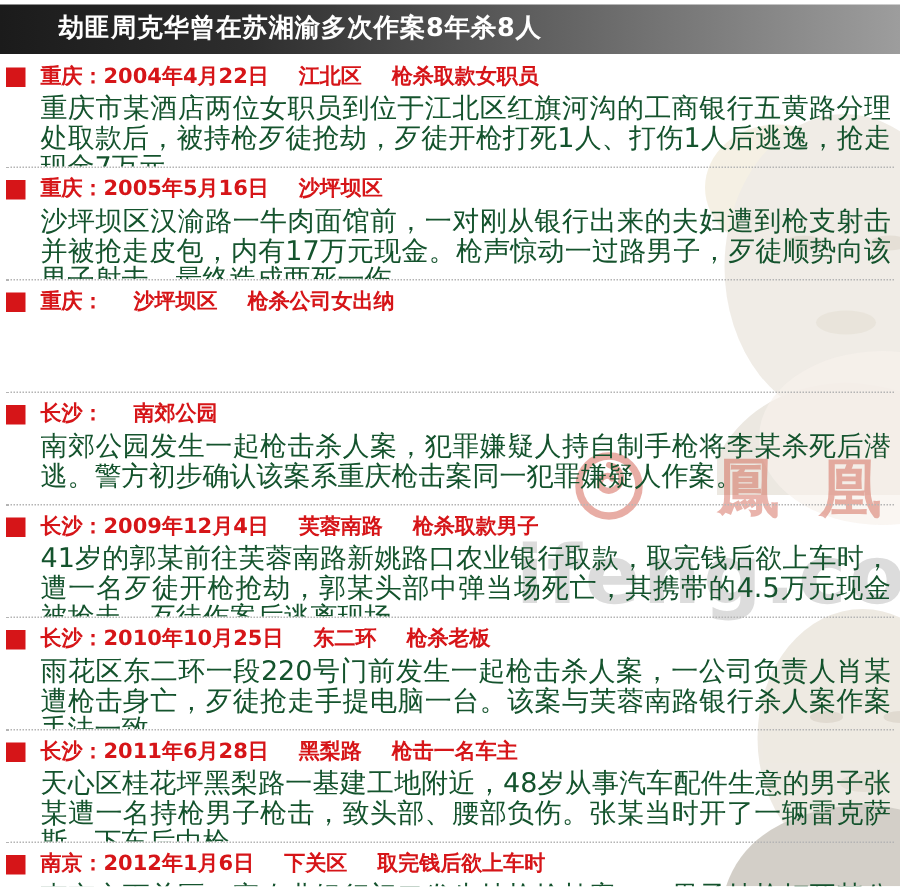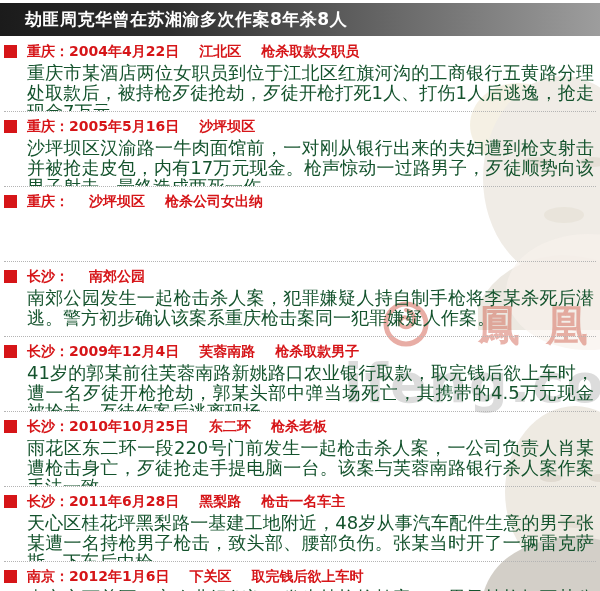--- a/index.html
+++ b/index.html
@@ -14,21 +14,21 @@
   .wm-chars span { margin-right:26px; }
   .wm-domain { position:absolute; top:352px; left:296px;
     font-size:54px; font-weight:bold; letter-spacing:2px;
     color:rgba(140,140,140,0.30); white-space:nowrap; }
   .wm-logo { position:absolute; top:300px; left:334px; }
   
   .titlebar {
     position:relative; z-index:1; margin-top:3px; height:33px;
     background:linear-gradient(90deg,#1b1b1b 0%,#2e2e2e 28%,#6f6f6f 70%,#9d9d9d 100%);
     color:#ffffff; font-size:17px; font-weight:bold; line-height:33px;
-    padding-left:25px; letter-spacing:0.5px;
+    padding-left:39px; letter-spacing:0.5px;
   }
   
   .entries { position:relative; z-index:1; padding:1px 4px 0 4px; }
   .entry { height:68px; overflow:hidden; border-bottom:1px dotted #b4b4b4;
     padding-top:6px; box-sizing:content-box; }
   .entry-head { display:flex; align-items:center; font-size:14px; font-weight:bold;
     color:#d61518; line-height:17px; white-space:nowrap; }
   .bullet { flex:0 0 auto; width:13px; height:13px; background:#d61518;
     display:inline-block; margin:0 10px 0 0; }
   .fld { display:inline-block; }

